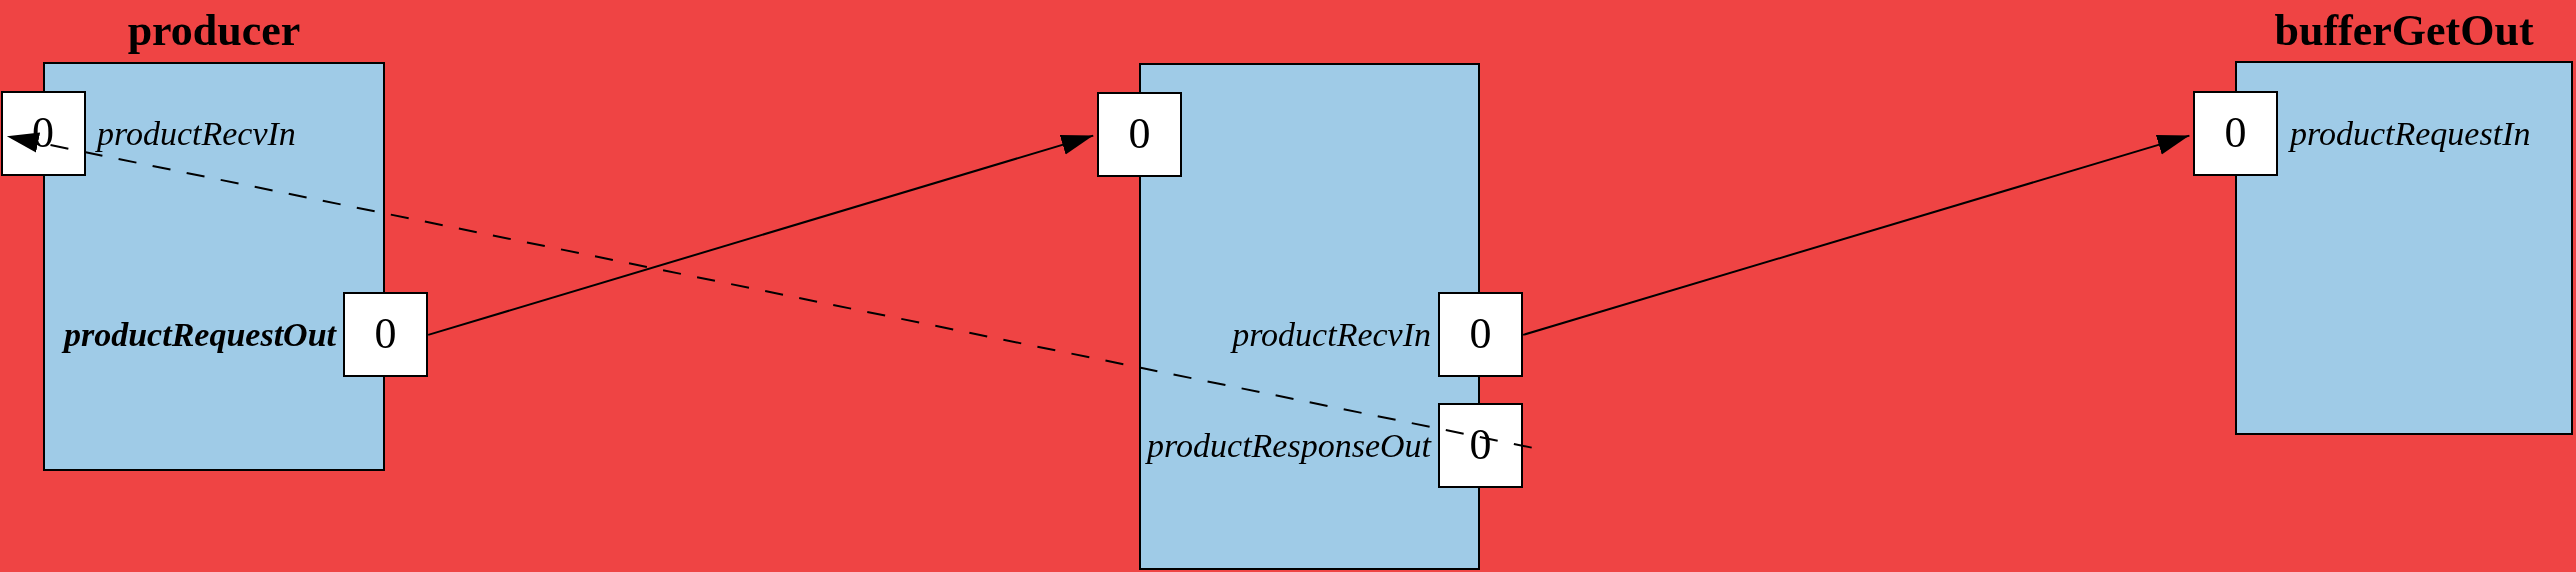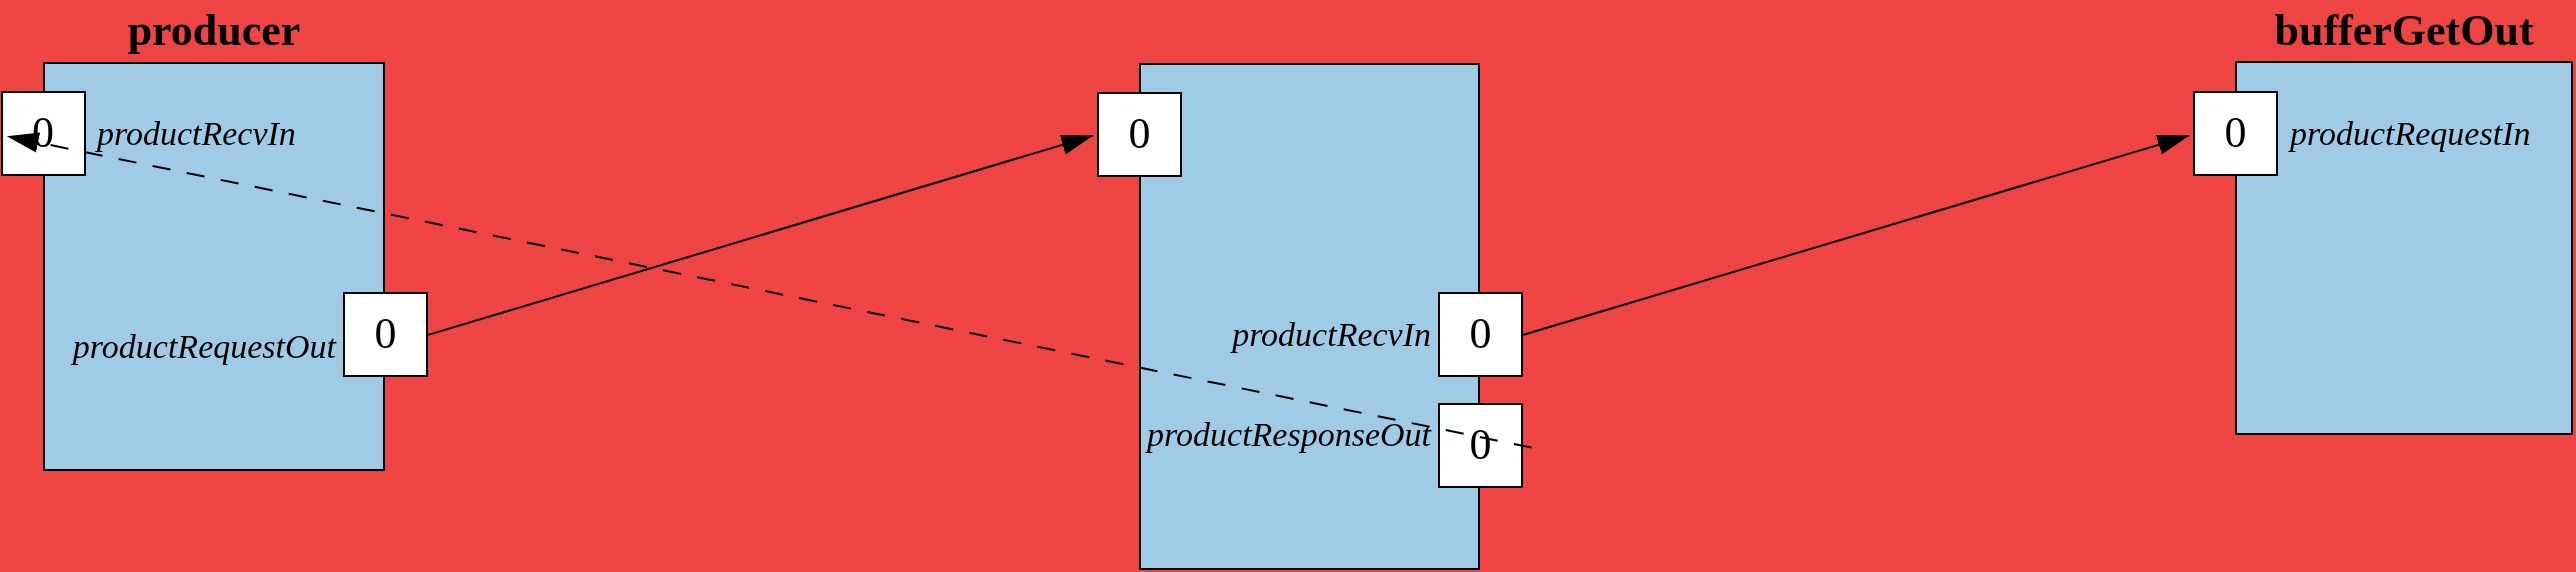--- a/index.html
+++ b/index.html
@@ -77,34 +77,34 @@
 
   <div class="component-title" style="left:43px; width:342px;">producer</div>
   <div class="component-box" style="left:43px; top:62px; width:342px; height:409px;"></div>
   <div class="port" style="left:0.6px; top:91px;">
     <span class="port-count">0</span>
   </div>
   <div class="port-label" style="left:97px; top:91px;">productRecvIn</div>
   <div class="port" style="left:343px; top:292px;">
     <span class="port-count">0</span>
   </div>
-  <div class="port-label label-right" style="left:0px; width:336px; top:304px;">productRequestOut</div>
+  <div class="port-label label-right" style="left:0px; width:336px; top:292px;font-weight:bold;">productRequestOut</div>
 
   <div class="component-box" style="left:1139px; top:63px; width:341px; height:507px;"></div>
   <div class="port" style="left:1097px; top:92px;">
     <span class="port-count">0</span>
   </div>
   <div class="port" style="left:1438px; top:292px;">
     <span class="port-count">0</span>
   </div>
   <div class="port-label label-right" style="left:1139px; width:292px; top:292px;">productRecvIn</div>
   <div class="port" style="left:1438px; top:403px;">
     <span class="port-count">0</span>
   </div>
-  <div class="port-label label-right" style="left:1053px; width:378px; top:392px;">productResponseOut</div>
+  <div class="port-label label-right" style="left:1053px; width:378px; top:403px;">productResponseOut</div>
 
   <div class="component-title" style="left:2235px; width:338px;">bufferGetOut</div>
   <div class="component-box" style="left:2235px; top:61px; width:338px; height:374px;"></div>
   <div class="port" style="left:2193px; top:91px;">
     <span class="port-count">0</span>
   </div>
   <div class="port-label" style="left:2290px; top:91px;">productRequestIn</div>
 
   <svg class="wires" viewBox="0 0 4524 1006" xmlns="http://www.w3.org/2000/svg">
     <defs>

